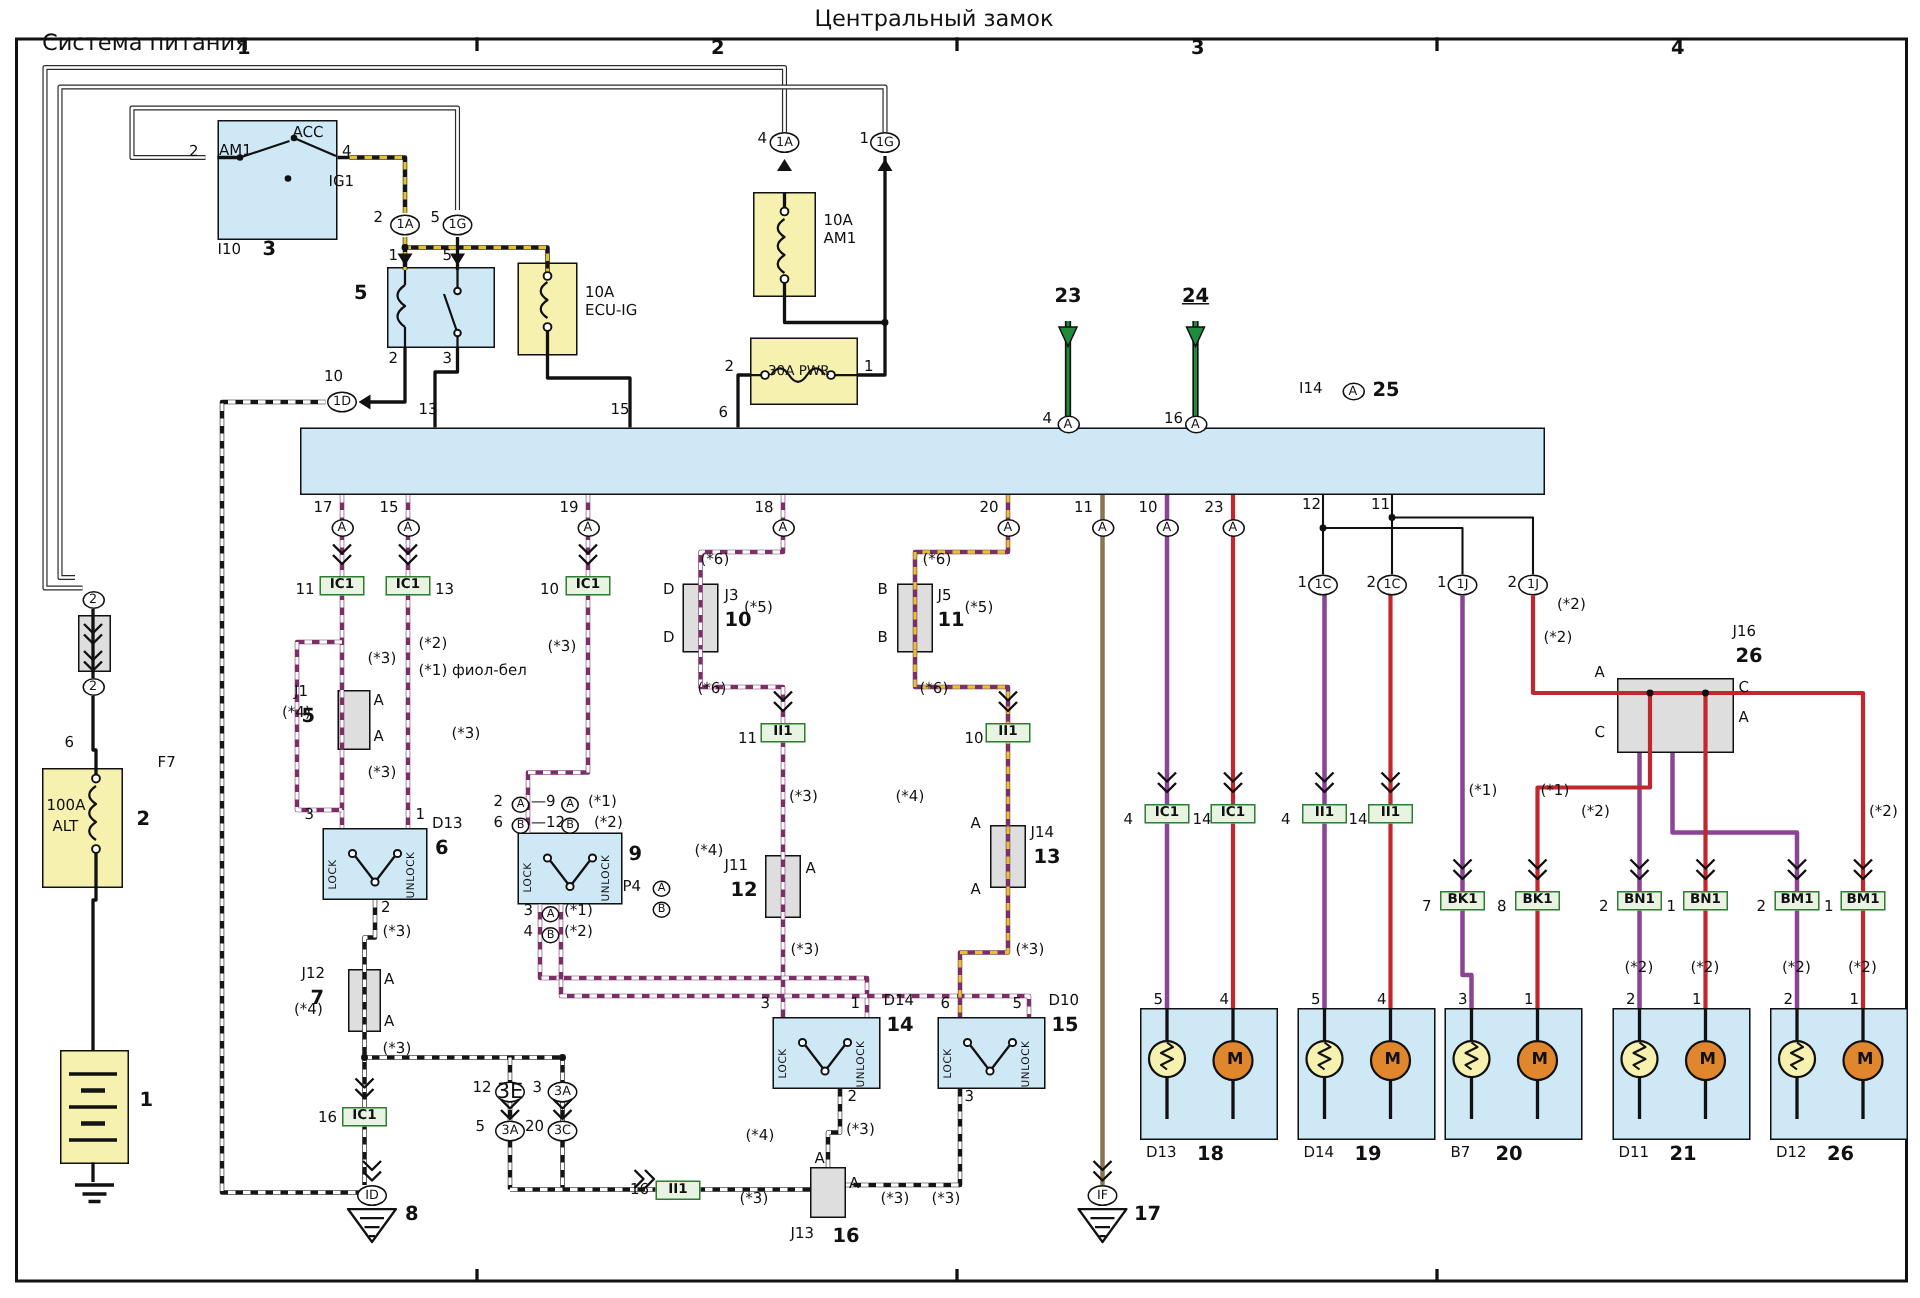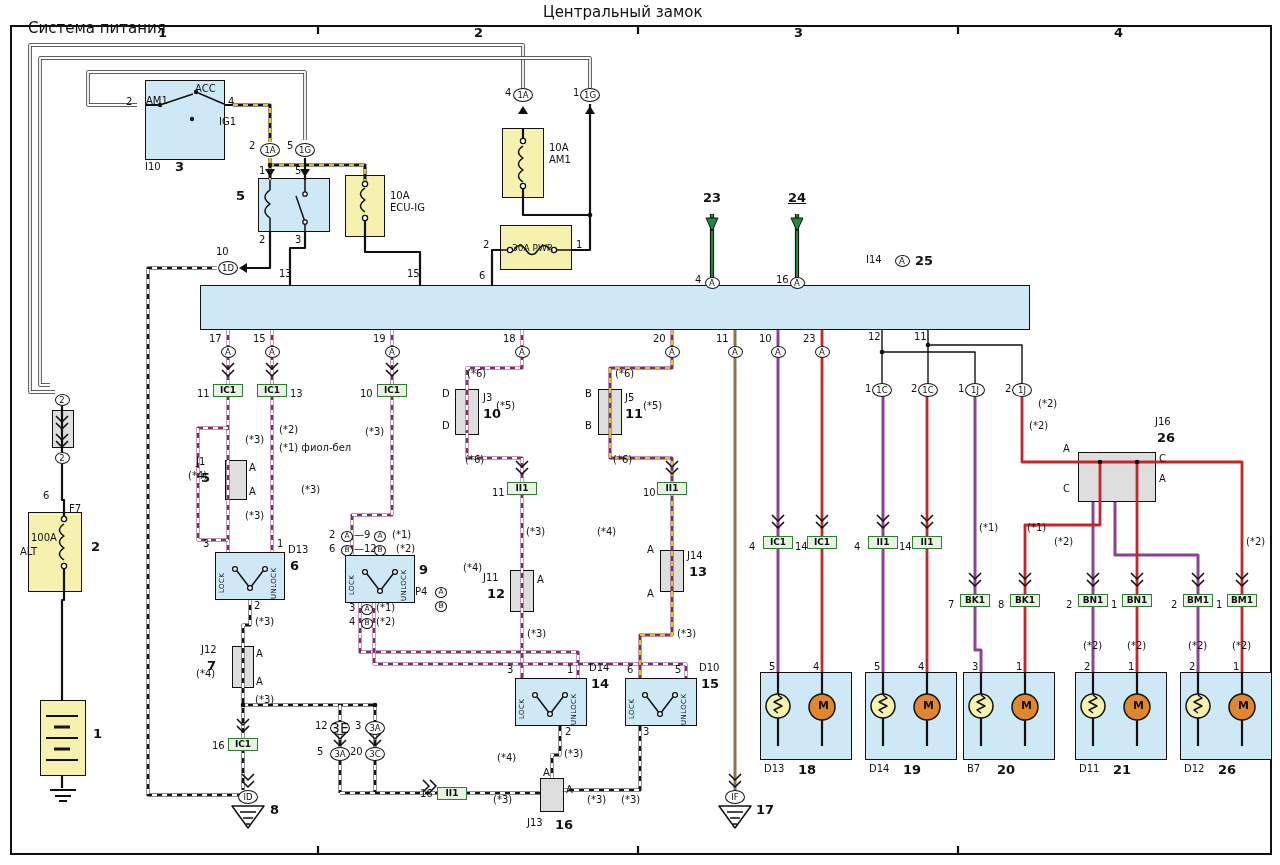--- a/index.html
+++ b/index.html
@@ -484,24 +484,24 @@
       <span class="ann" style="left: 795px; top: 542px;">14</span>
       <span class="ann" style="left: 854px; top: 542px;">4</span>
       <span class="ann" style="left: 899px; top: 542px;">14</span>
       <span class="ann" style="left: 948px; top: 600px;">7</span>
       <span class="ann" style="left: 998px; top: 600px;">8</span>
       <span class="ann" style="left: 1066px; top: 600px;">2</span>
       <span class="ann" style="left: 1111px; top: 600px;">1</span>
       <span class="ann" style="left: 1171px; top: 600px;">2</span>
       <span class="ann" style="left: 1216px; top: 600px;">1</span>
       <span class="ann" style="left: 43px; top: 491px;">6</span>
-      <span class="ann" style="left: 69px; top: 504px;">F7</span>
+      <span class="ann" style="left: 105px; top: 504px;">F7</span>
       <span class="ann b" style="left: 91px; top: 540px;">2</span>
       <span class="ann" style="left: 31px; top: 533px;">100A</span>
-      <span class="ann" style="left: 20px; top: 547px;">ALT</span>
+      <span class="ann" style="left: 35px; top: 547px;">ALT</span>
       <span class="ann b" style="left: 93px; top: 727px;">1</span>
       <span class="ann v" style="left: 219px; top: 593px;">LOCK</span>
       <span class="ann v" style="left: 271px; top: 599px;">UNLOCK</span>
       <span class="ann v" style="left: 349px; top: 595px;">LOCK</span>
       <span class="ann v" style="left: 401px; top: 601px;">UNLOCK</span>
       <span class="ann v" style="left: 519px; top: 719px;">LOCK</span>
       <span class="ann v" style="left: 571px; top: 725px;">UNLOCK</span>
       <span class="ann v" style="left: 629px; top: 719px;">LOCK</span>
       <span class="ann v" style="left: 681px; top: 725px;">UNLOCK</span>
       <span class="ann m" style="left: 818px; top: 700px;">M</span>

